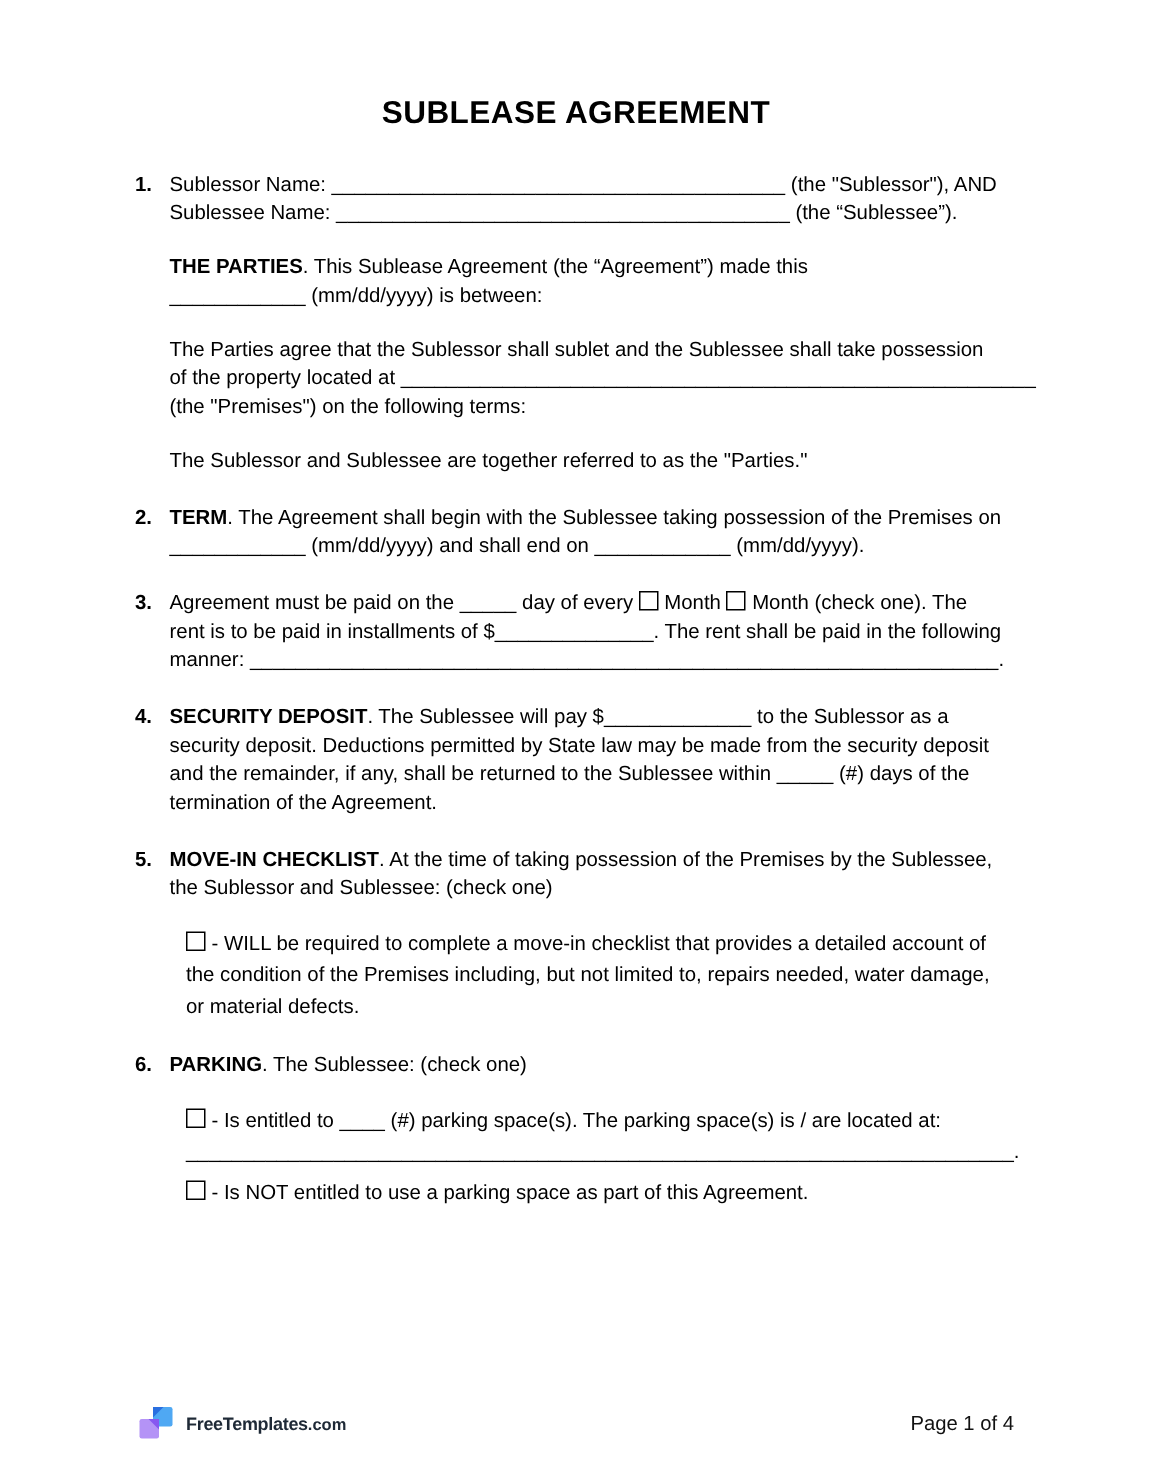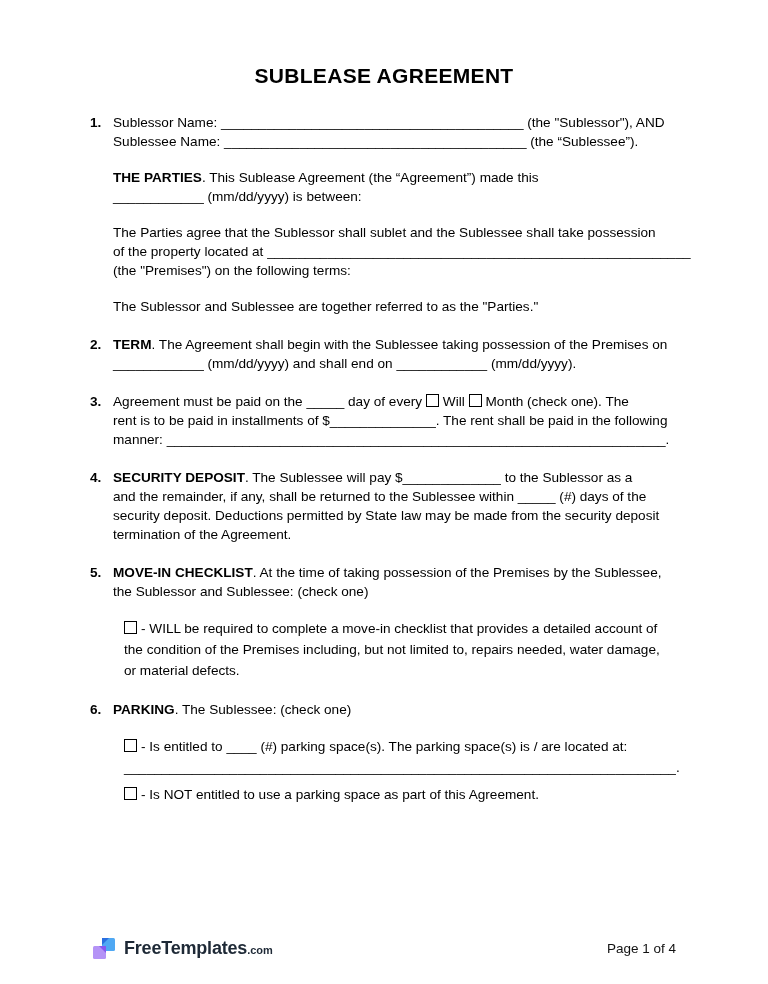--- a/index.html
+++ b/index.html
@@ -42,21 +42,21 @@
     margin-right:4px;
     background:#fff;
   }
   .footer{
     position:absolute;
     left:92px;right:92px;bottom:24px;
     display:flex;align-items:center;justify-content:space-between;
   }
   .brand{display:flex;align-items:center;gap:8px;}
   .brand-name{
-    font-size:18px;font-weight:bold;color:#1e2936;letter-spacing:-.2px;
+    font-size:12px;font-weight:bold;color:#1e2936;letter-spacing:-.2px;
   }
   .brand-suffix{font-size:11px;font-weight:bold;color:#1e2936;}
   .page-label{font-size:13.5px;color:#111;margin-left:30px;}
 </style>
 </head>
 <body>
 
 <div class="page">
 
   <h1 class="title">SUBLEASE AGREEMENT</h1>
@@ -89,33 +89,33 @@
           <div class="para">
             <div class="line"><span class="bold">TERM</span><span>. The Agreement shall begin with the Sublessee taking possession of the Premises on</span></div>
             <div class="line"><span>____________ (mm/dd/yyyy) and shall end on ____________ (mm/dd/yyyy).</span></div>
           </div>
         </div>
       </div>
       <div class="section">
         <div class="sec-num">3.</div>
         <div class="sec-body">
           <div class="para">
-            <div class="line"><span>Agreement must be paid on the _____ day of every </span><span class="checkbox"></span><span>Will </span><span class="checkbox"></span><span>Month (check one). The</span></div>
+            <div class="line"><span>Agreement must be paid on the _____ day of every </span><span class="checkbox"></span><span>Month </span><span class="checkbox"></span><span>Month (check one). The</span></div>
             <div class="line"><span>rent is to be paid in installments of $______________. The rent shall be paid in the following</span></div>
             <div class="line"><span>manner: __________________________________________________________________.</span></div>
           </div>
         </div>
       </div>
       <div class="section">
         <div class="sec-num">4.</div>
         <div class="sec-body">
           <div class="para">
             <div class="line"><span class="bold">SECURITY DEPOSIT</span><span>. The Sublessee will pay $_____________ to the Sublessor as a</span></div>
+            <div class="line"><span>security deposit. Deductions permitted by State law may be made from the security deposit</span></div>
             <div class="line"><span>and the remainder, if any, shall be returned to the Sublessee within _____ (#) days of the</span></div>
-            <div class="line"><span>security deposit. Deductions permitted by State law may be made from the security deposit</span></div>
             <div class="line"><span>termination of the Agreement.</span></div>
           </div>
         </div>
       </div>
       <div class="section">
         <div class="sec-num">5.</div>
         <div class="sec-body">
           <div class="para">
             <div class="line"><span class="bold">MOVE-IN CHECKLIST</span><span>. At the time of taking possession of the Premises by the Sublessee,</span></div>
             <div class="line"><span>the Sublessor and Sublessee: (check one)</span></div>

